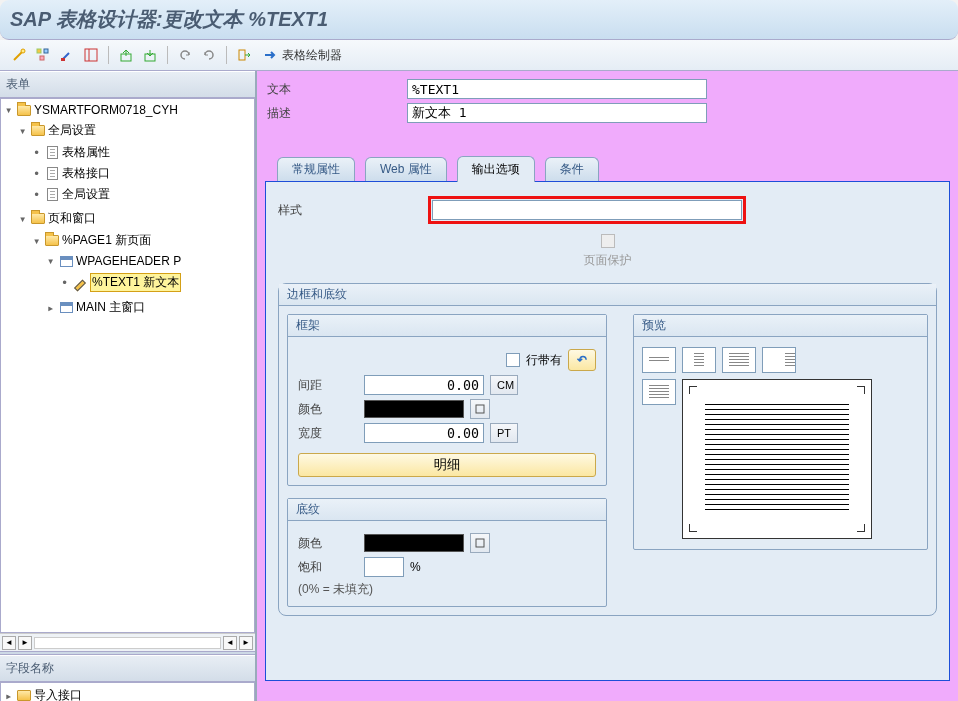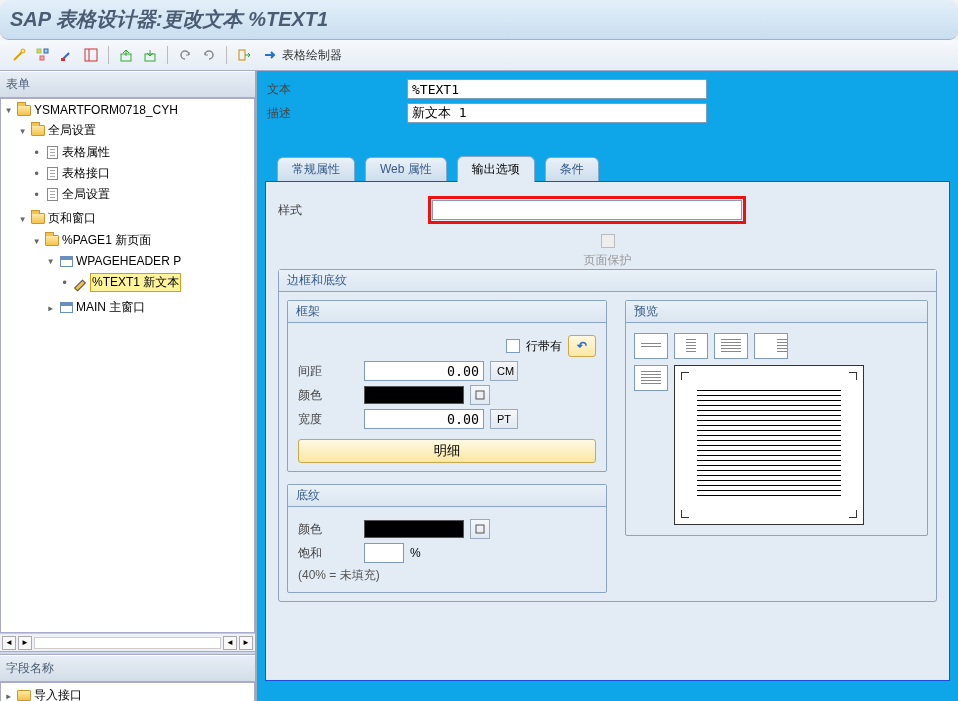--- a/index.html
+++ b/index.html
@@ -89,21 +89,21 @@
   .tree .sel { background: #fef49c; border:1px solid #d4a017; padding:0 1px;}
   .hscroll {
     height: 18px; background: #eef2f6; border-top:1px solid #ccc;
     display:flex; align-items:center; justify-content:space-between; padding:0 2px;
   }
   .hs-btn{width:14px;height:14px;border:1px solid #aaa;background:#f8f8f8;display:inline-flex;align-items:center;justify-content:center;font-size:8px;cursor:pointer;}
   .hs-track{flex:1;height:12px;background:#fff;border:1px solid #ccc;margin:0 2px;}
   .hs-group{display:flex;gap:2px;}
   .v-sash{height:4px;background:#cdd9e6;border-top:1px solid #aac;border-bottom:1px solid #aac;cursor:row-resize;}
 
-  .right-col { flex:1; background:#0ea5e9; overflow:hidden; position:relative;}
+  .right-col { flex:1; background:#f0abfc; overflow:hidden; position:relative;}
   .field-row { display:flex; align-items:center; padding: 2px 10px; }
   .field-row label { width: 140px; color:#444; }
   .txt-input {
     background:#fff; border:1px solid #7f9db9; height:20px; padding:1px 4px;
     font-family: monospace; font-size:13px; width: 300px;
   }
   .props-area{ padding-top:6px; }
 
   .tabs { display:flex; align-items:flex-end; margin: 30px 0 0 20px; position:relative; z-index:2;}
   .tab {
@@ -122,28 +122,28 @@
     margin: 0 8px 8px 8px; padding: 14px 12px; position:relative; z-index:1;
     height: 500px;
   }
   .style-row{display:flex;align-items:center;gap:10px;margin-bottom:10px;}
   .style-row label{width:140px;color:#444;}
   .highlight-box{border:3px solid #e11; padding:1px; display:inline-block;}
   .highlight-box input{width:310px;height:20px;border:1px solid #7f9db9;background:#fff;padding:1px 4px;}
   .chk-row{display:flex;align-items:center;gap:4px;color:#999;flex-direction:column;}
 
   .group {
-    border:1px solid #8aa4c1; border-radius:3px; margin-top:0;
+    border:1px solid #8aa4c1; border-radius:8px; margin-top:14px;
     background:#e3ecf5;
   }
   .group-title{
     padding:2px 8px; color:#365a86; border-bottom:1px solid #8aa4c1;
     background:linear-gradient(#eaf1f8,#dae6f1);
   }
-  .group-body{ padding:8px; display:flex; gap:18px; align-items:flex-start;}
+  .group-body{ padding:8px; display:flex; gap:26px; align-items:flex-start;}
   .subgroup{
     border:1px solid #8aa4c1; border-radius:2px; background:#e3ecf5;
   }
   .subgroup-title{
     padding:2px 8px; color:#365a86; border-bottom:1px solid #8aa4c1;
     background:linear-gradient(#eaf1f8,#dae6f1);
   }
   .subgroup-body{ padding:8px 10px;}
   .frm-row{display:flex;align-items:center;margin:4px 0;gap:6px;}
   .frm-row label{width:60px;color:#444;}
@@ -455,21 +455,21 @@
                       <svg width="10" height="10">
                         <rect x="1" y="1" width="8" height="8" fill="none" stroke="#555"></rect>
                       </svg>
                     </span>
                 </div>
                 <div class="frm-row">
                   <label>饱和</label>
                   <input class="pct-input" style="">
                   <span>%</span>
                 </div>
-                <div style="color:#555;margin-top:4px;">(40% = 未填充)</div>
+                <div style="color:#555;margin-top:4px;">(0% = 未填充)</div>
               </div>
             </div>
           </div>
 
           <div class="subgroup" style="flex:1">
             <div class="subgroup-title">预览</div>
             <div class="subgroup-body preview-box">
               <div class="preview-flex">
                 <div class="side-align">
                   <span class="align-btn">

